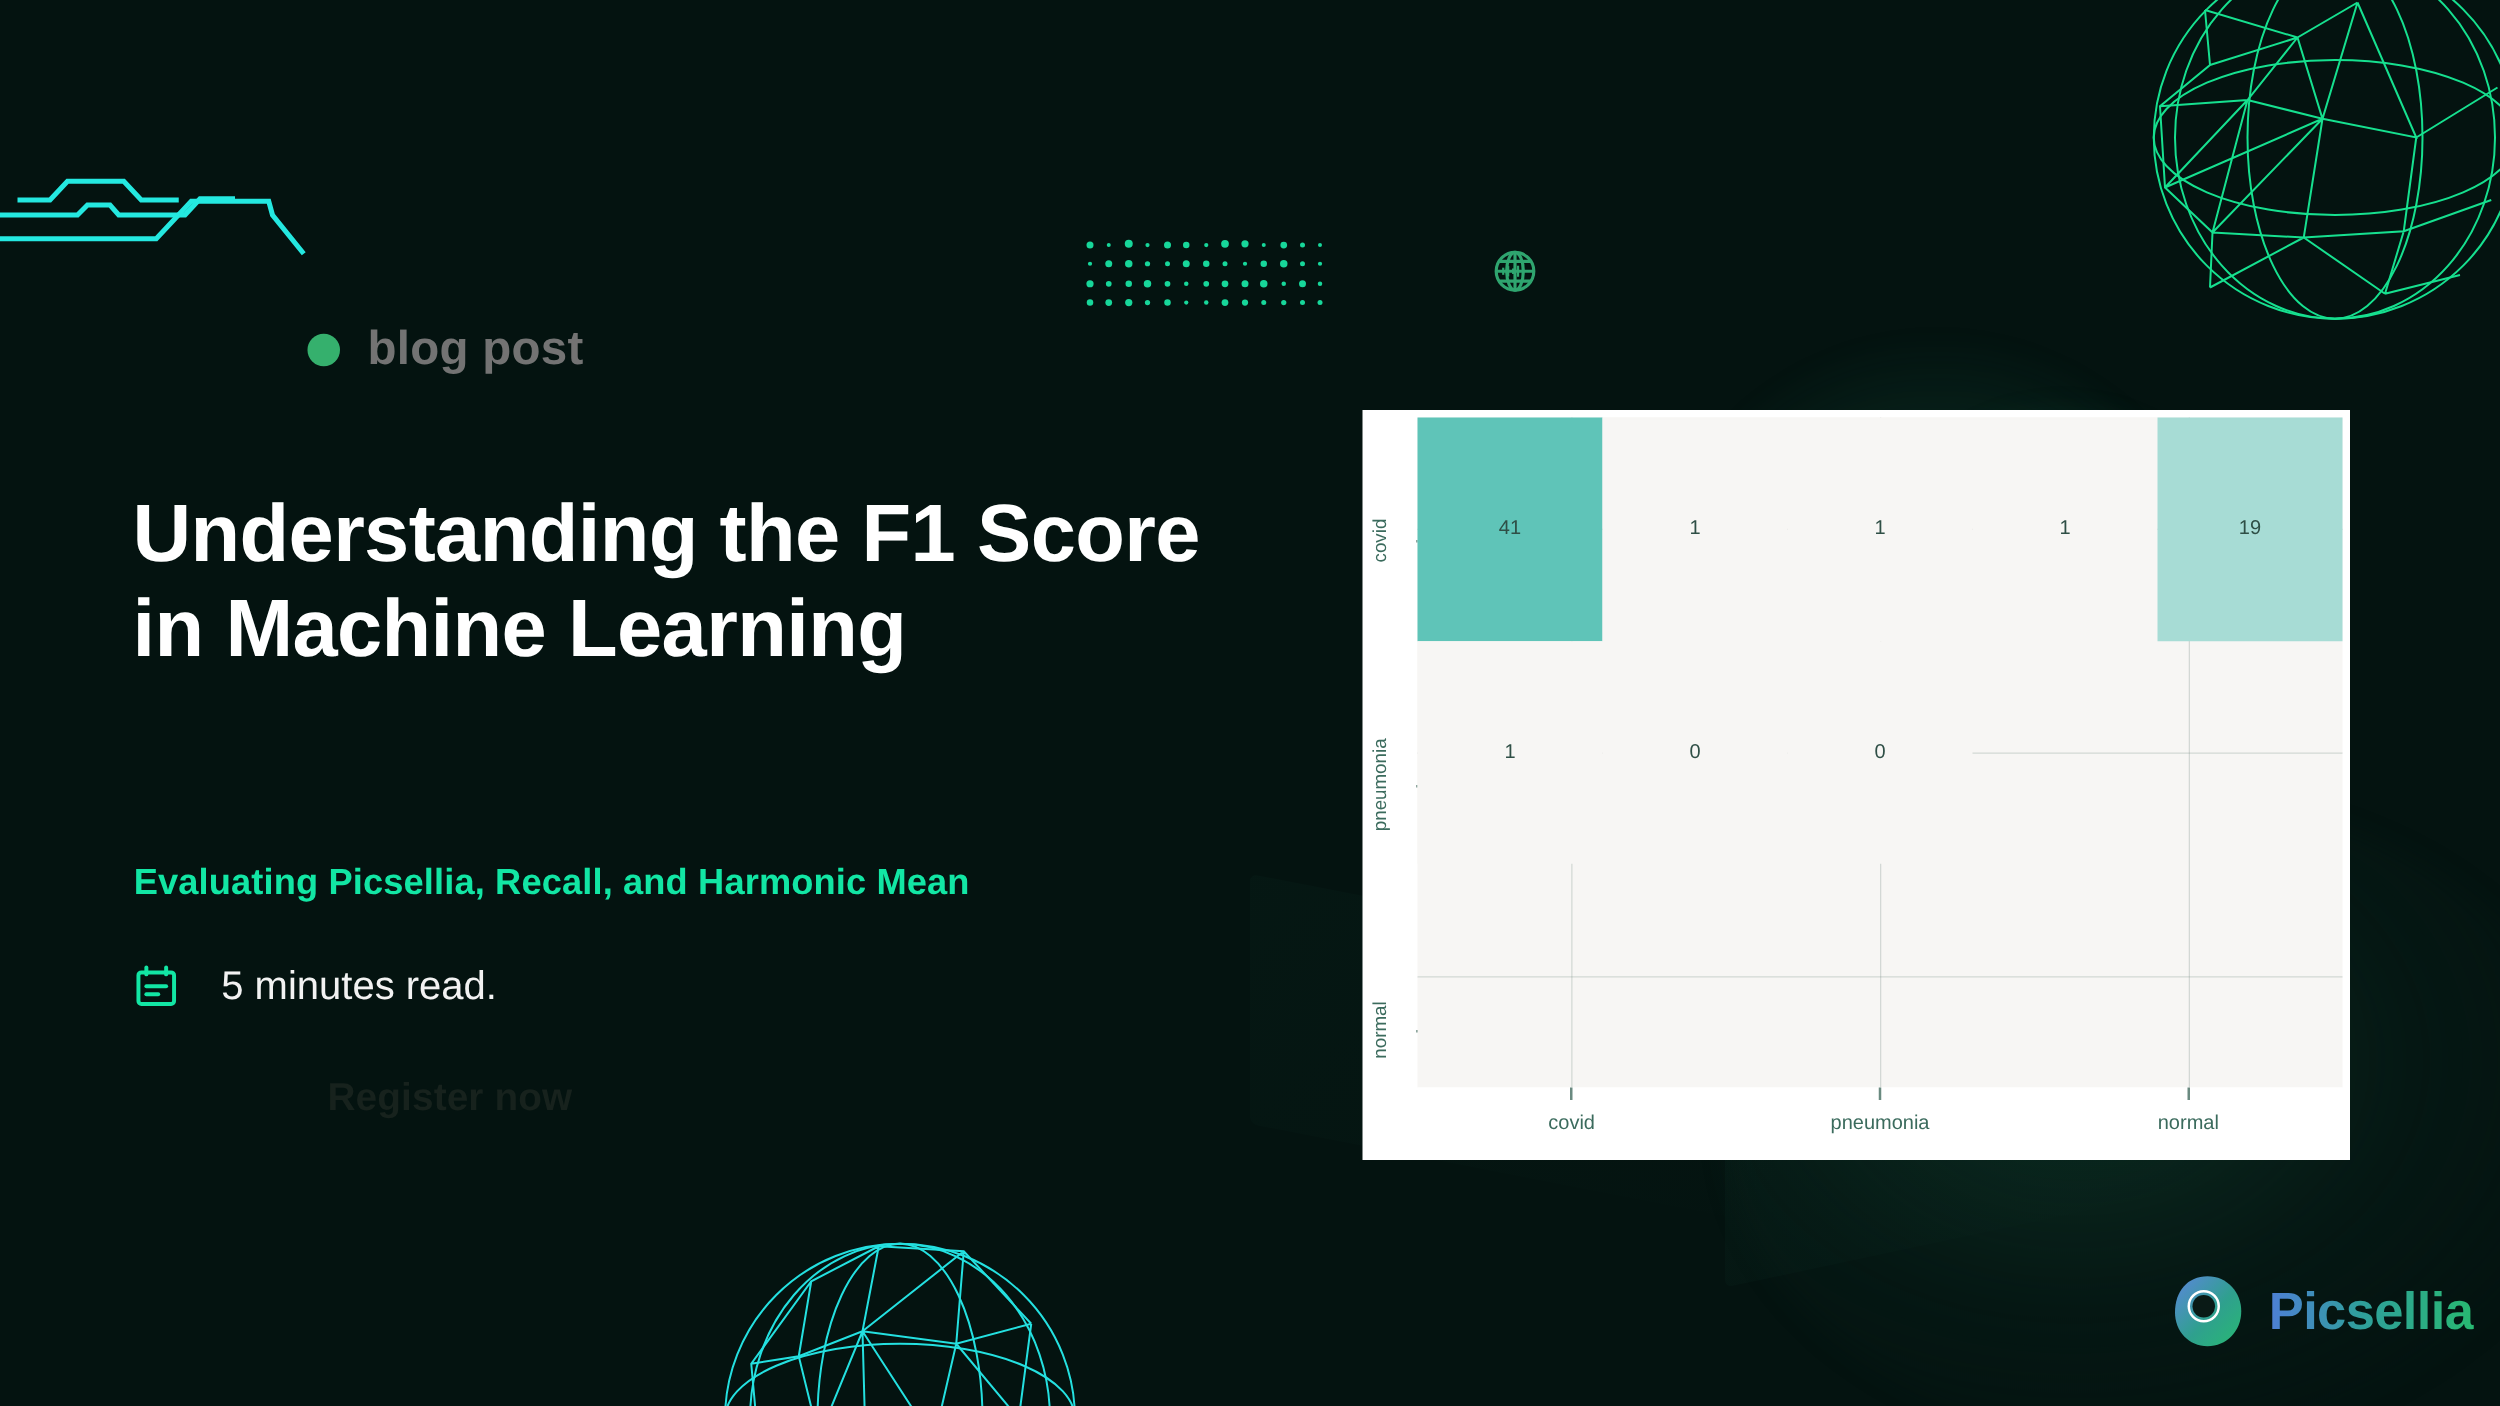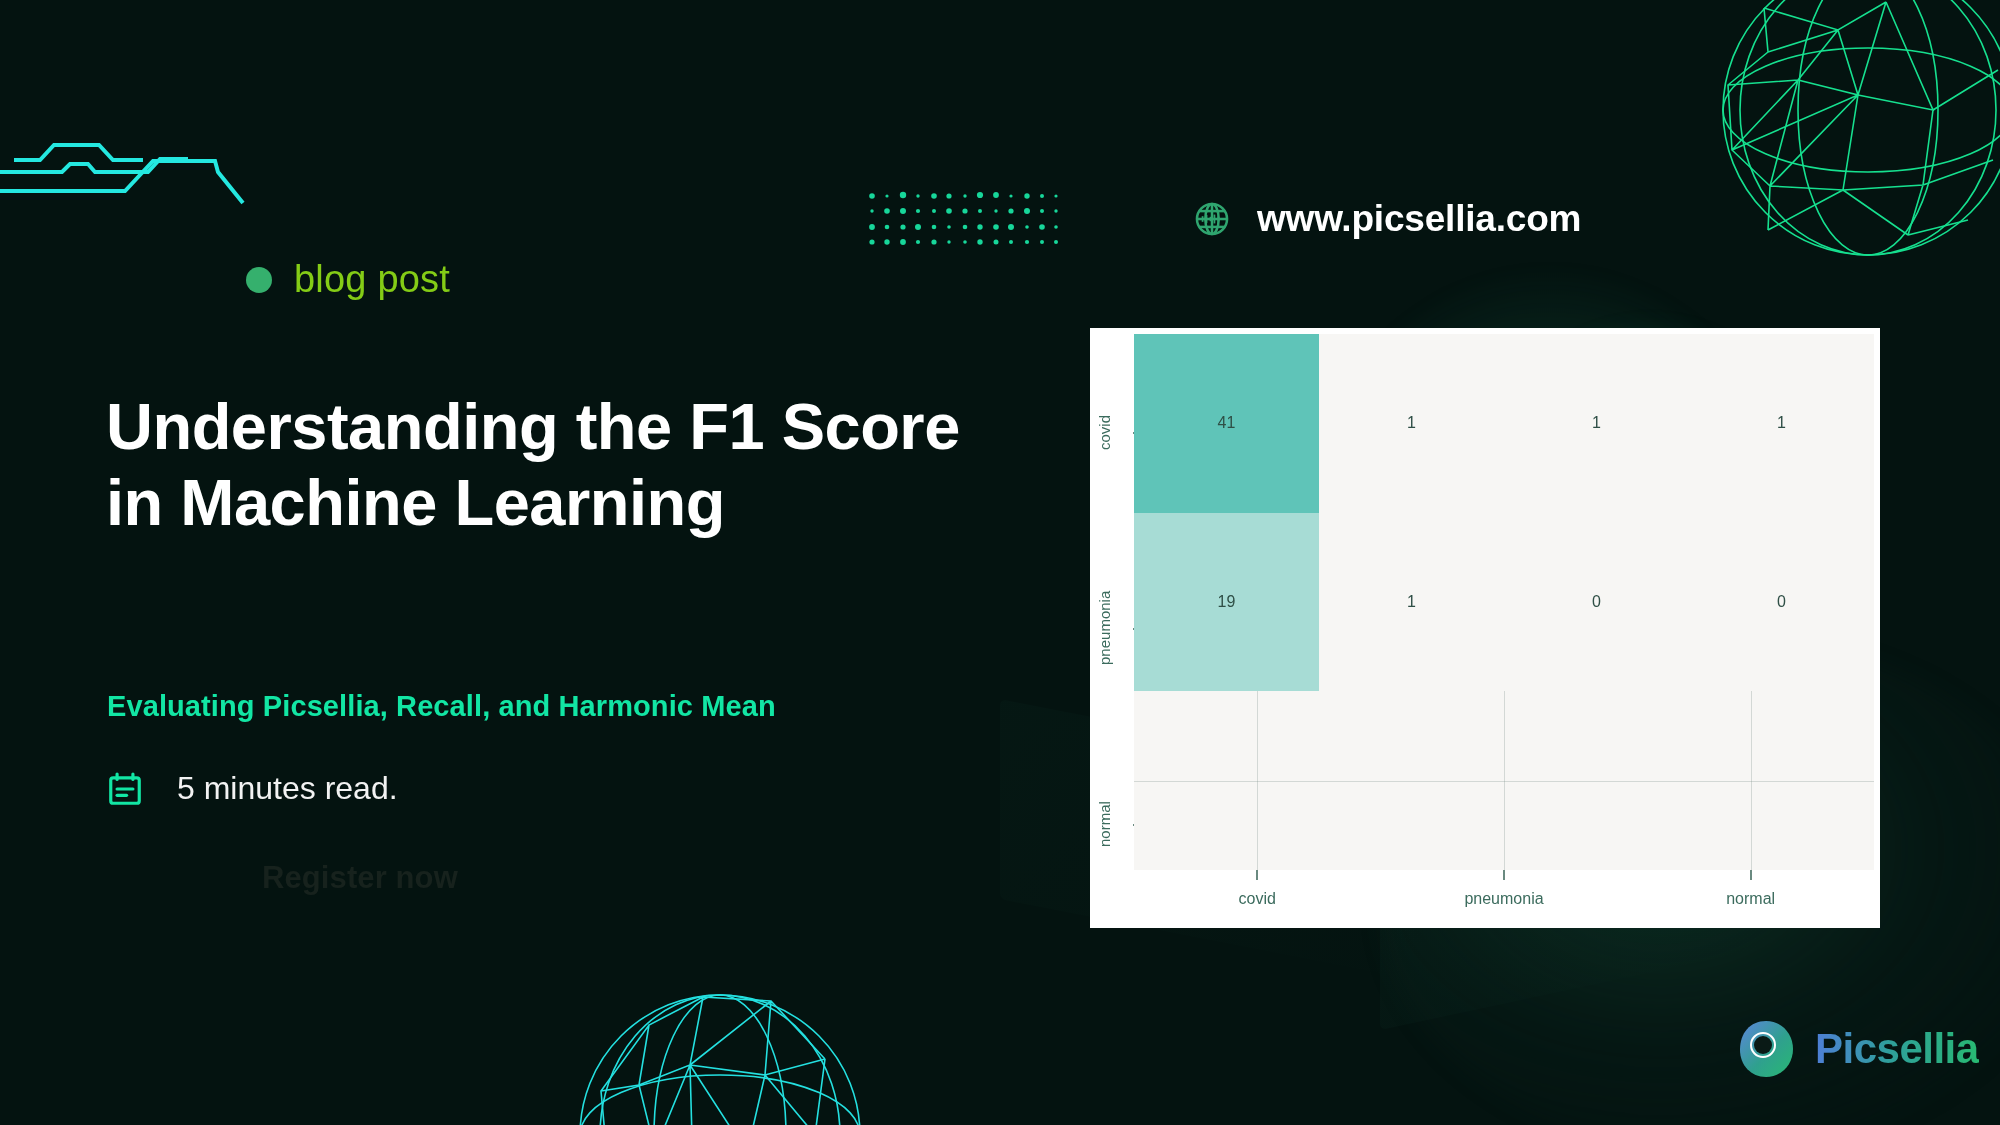--- a/index.html
+++ b/index.html
@@ -47,21 +47,21 @@
   
   .kicker {
     position:absolute; left:246px; top:258px;
     display:flex; align-items:center; gap:22px;
   }
   .kicker-dot {
     width:26px; height:26px; border-radius:50%;
     background:#35b06d; display:block;
   }
   .kicker-label {
-    font-size:38px; color:#84cc16; font-weight:400;
+    font-size:38px; color:#737373; font-weight:700;
     letter-spacing:.2px;
   }
   .headline {
     position:absolute; left:106px; top:368px; width:900px;
     font-size:65px; line-height:1.17; font-weight:700;
     color:#ffffff; letter-spacing:-.5px;margin-top:21px;
   }
   .subhead {
     position:absolute; left:107px; top:690px;
     font-size:29px; font-weight:700; color:#12e6a4;
@@ -104,21 +104,21 @@
     white-space:nowrap;
   }
   .ytick {
     position:absolute; right:-8px; width:9px; height:2px; background:#6a8a80;
   }
   .plotwrap { flex:1; display:flex; flex-direction:column; }
   .plot {
     flex:1; position:relative;
     background:#f7f6f4;
     display:grid;
-    grid-template-columns:repeat(4,1fr);
+    grid-template-columns:repeat(5,1fr);
     grid-template-rows:repeat(3,1fr);
   }
   .cell {
     position:relative;
     display:flex; align-items:center; justify-content:center;
     font-size:16px; color:#2f4f46;
   }
   .gridline-v {
     position:absolute; top:0; bottom:0; width:1px;
     background:rgba(120,140,132,.28);
@@ -283,21 +283,20 @@
         <path d="M12 2.5 V21.5"></path>
       </g>
       <g fill="#2fa56f">
         <rect x="5.5" y="10.2" width="1.1" height="3.6"></rect>
         <rect x="8" y="9.4" width="1.1" height="5.2"></rect>
         <rect x="10.5" y="10.6" width="1.1" height="2.8"></rect>
         <rect x="13" y="9.2" width="1.1" height="5.6"></rect>
         <rect x="15.5" y="10.4" width="1.1" height="3.2"></rect>
       </g>
     </svg>
-    <span class="url-text">www.picsellia.com</span>
   </div>
 
   <div class="figure">
     <div class="fig-inner">
       <div class="ylabels">
         <div class="ylab" style="top:0; height:33.33%;">covid</div>
         <div class="ytick" style="top:16.66%;"></div>
         <div class="ylab" style="top:33.33%; height:33.33%;">pneumonia</div>
         <div class="ytick" style="top:50%;"></div>
         <div class="ylab" style="top:66.66%; height:33.33%;">normal</div>

